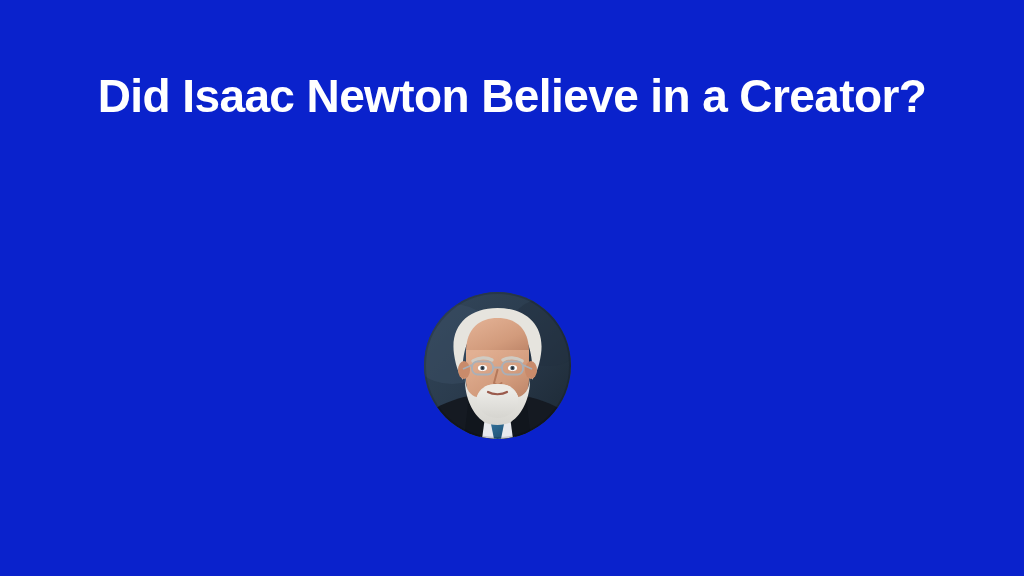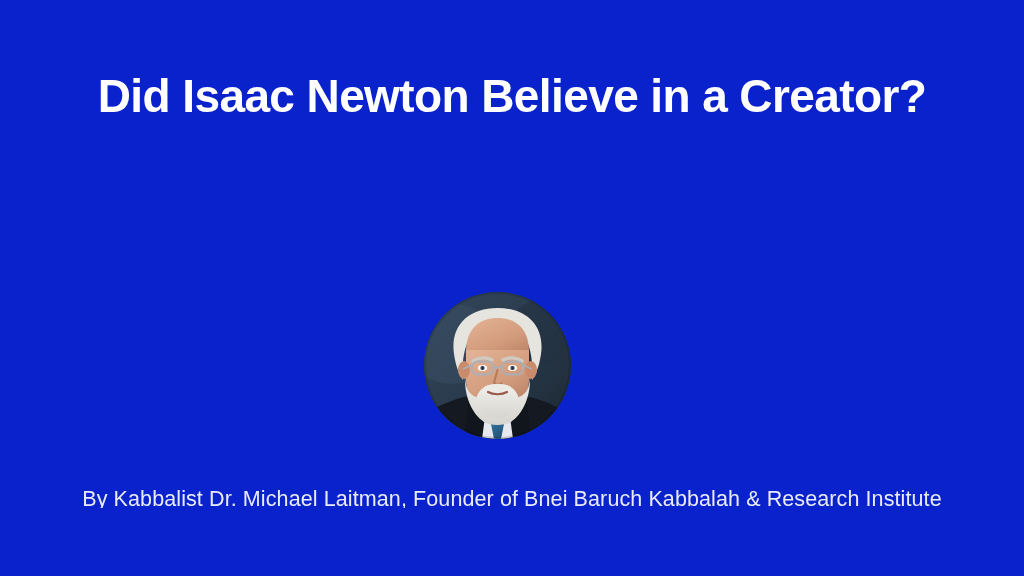--- a/index.html
+++ b/index.html
@@ -172,17 +172,14 @@
 
         <path d="M 60 95 C 66 91 81 91 87 95 C 82 100 65 100 60 95 Z" fill="#eceae5"></path>
 
         <path d="M 64 100 C 69 103 78 103 83 100" stroke="#9a5a4c" stroke-width="2.2" fill="none" stroke-linecap="round"></path>
 
         <circle cx="73.5" cy="73.5" r="73" fill="none" stroke="#000000" stroke-width="3" opacity="0.14"></circle>
       </g>
     </svg>
   </div>
 
-  <div class="byline-wrap">
-    <p class="byline">By Kabbalist Dr. Michael Laitman, Founder of Bnei Baruch Kabbalah &amp; Research Institute</p>
-  </div>
 
 </div>
 
 </body></html>

